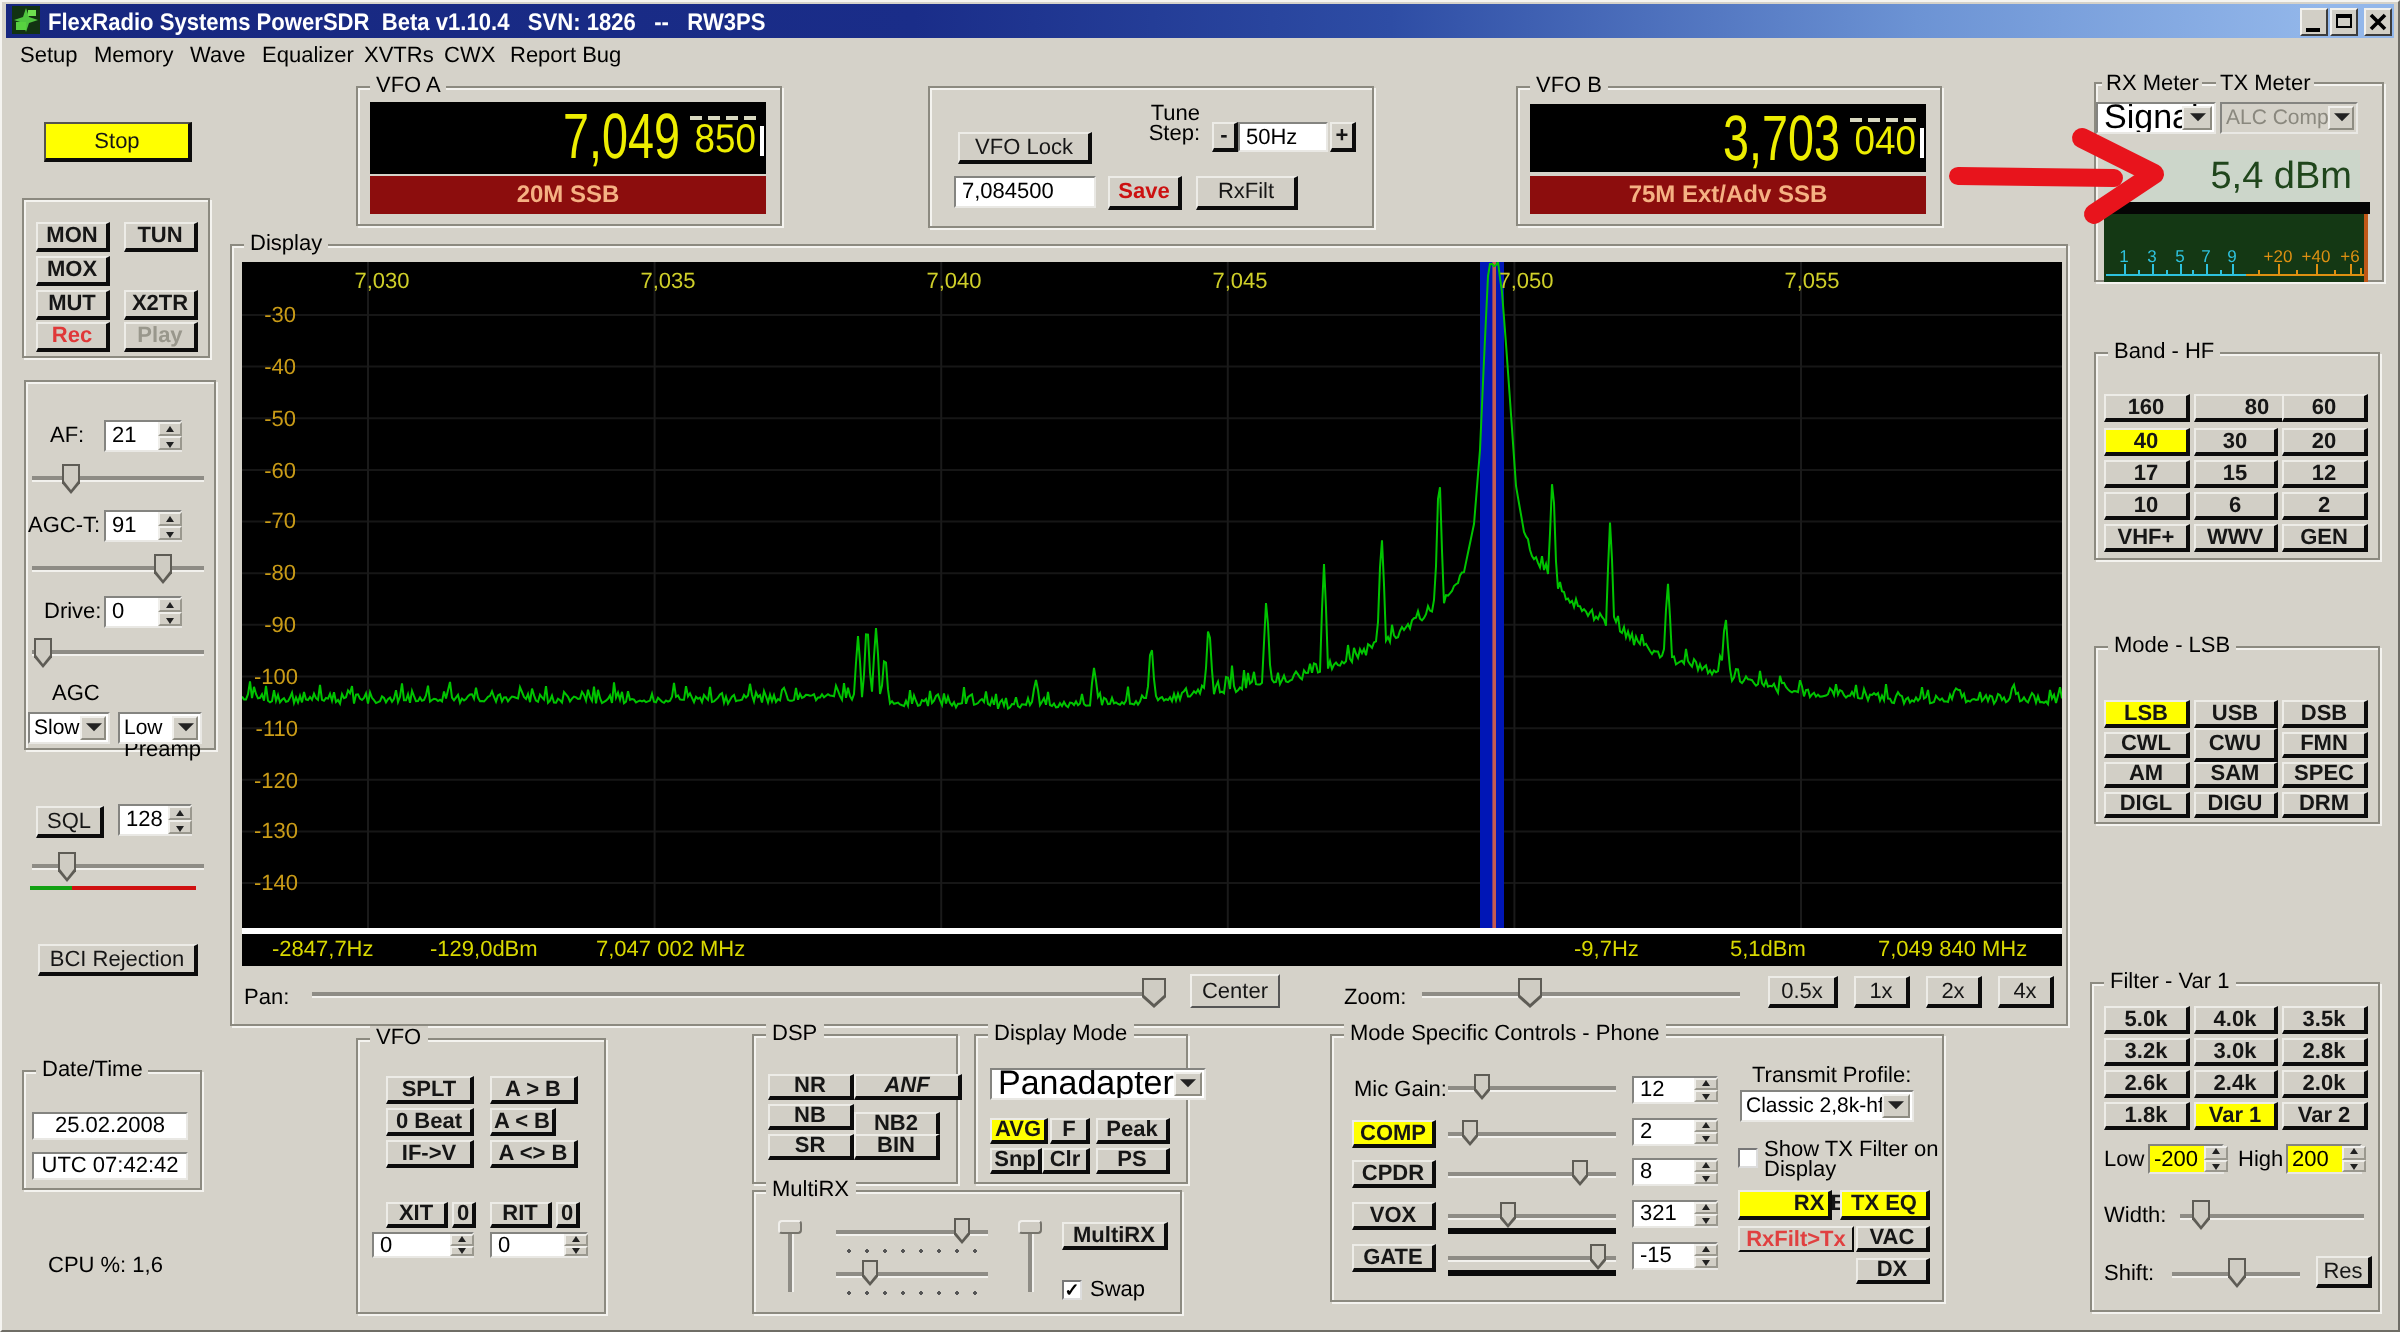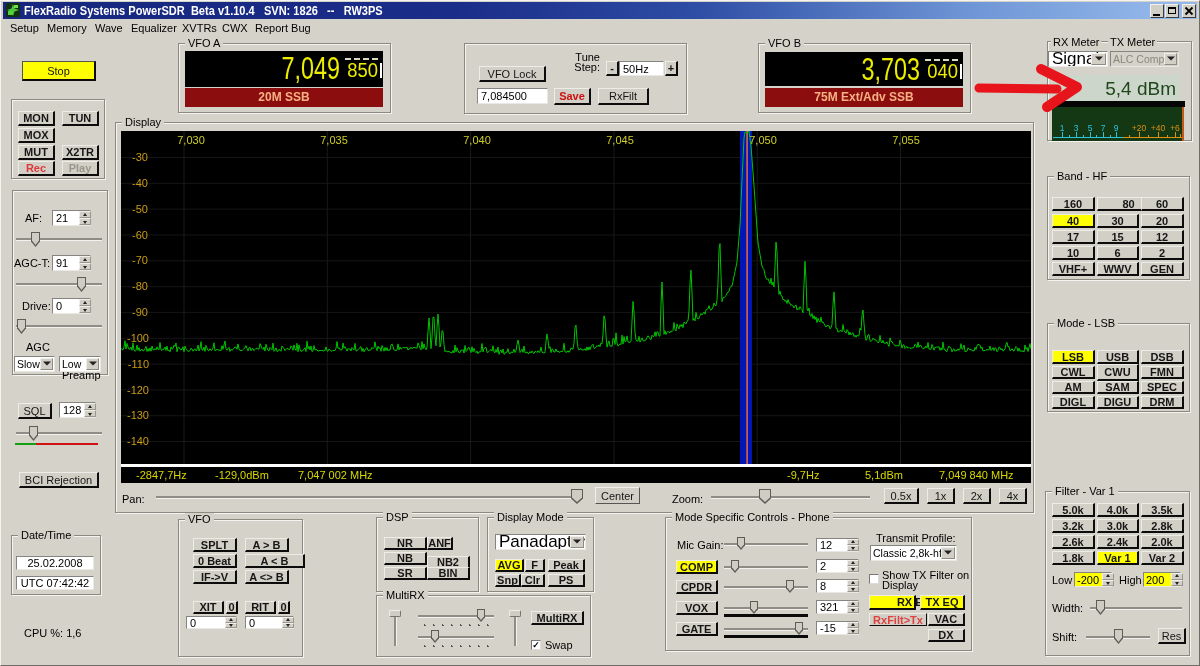--- a/index.html
+++ b/index.html
@@ -276,21 +276,21 @@
 <div class="btn" style="left:927px;top:488px;width:28px;height:16px;font-weight:normal;">1x</div>
 <div class="btn" style="left:963px;top:488px;width:28px;height:16px;font-weight:normal;">2x</div>
 <div class="btn" style="left:999px;top:488px;width:28px;height:16px;font-weight:normal;">4x</div>
 
 <div class="grp" style="left:178px;top:519px;width:125px;height:138px;">
     <span class="lbl">VFO</span>
   </div>
 <div class="btn" style="left:193px;top:538px;width:44px;height:14px;">SPLT</div>
 <div class="btn" style="left:245px;top:538px;width:44px;height:14px;">A &gt; B</div>
 <div class="btn" style="left:193px;top:554px;width:44px;height:14px;">0 Beat</div>
-<div class="btn" style="left:245px;top:554px;width:60px;height:14px;">A &lt; B</div>
+<div class="btn" style="left:245px;top:554px;width:33px;height:14px;">A &lt; B</div>
 <div class="btn" style="left:193px;top:570px;width:44px;height:14px;">IF-&gt;V</div>
 <div class="btn" style="left:245px;top:570px;width:44px;height:14px;">A &lt;&gt; B</div>
 <div class="btn" style="left:193px;top:601px;width:31px;height:13px;">XIT</div>
 <div class="btn" style="left:226px;top:601px;width:12px;height:13px;">0</div>
 <div class="btn" style="left:245px;top:601px;width:31px;height:13px;">RIT</div>
 <div class="btn" style="left:278px;top:601px;width:12px;height:13px;">0</div>
 <div class="txt" style="left:186px;top:616px;width:51px;height:13px;">0</div>
 <div class="spinbtns" style="left:225px;top:617px;height:11px;">
     <span class="sb up"></span>
     <span class="sb dn"></span>
@@ -298,21 +298,21 @@
 <div class="txt" style="left:245px;top:616px;width:49px;height:13px;">0</div>
 <div class="spinbtns" style="left:282px;top:617px;height:11px;">
     <span class="sb up"></span>
     <span class="sb dn"></span>
   </div>
 
 <div class="grp" style="left:376px;top:517px;width:103px;height:75px;">
     <span class="lbl">DSP</span>
   </div>
 <div class="btn" style="left:384px;top:537px;width:43px;height:13px;">NR</div>
-<div class="btn" style="left:427px;top:537px;width:26px;height:13px;">ANF</div>
+<div class="btn" style="left:427px;top:537px;width:54px;height:13px;font-style:italic;">ANF</div>
 <div class="btn" style="left:384px;top:552px;width:43px;height:13px;">NB</div>
 <div class="btn" style="left:427px;top:556px;width:43px;height:13px;">NB2</div>
 <div class="btn" style="left:384px;top:567px;width:43px;height:13px;">SR</div>
 <div class="btn" style="left:427px;top:567px;width:43px;height:13px;">BIN</div>
 
 <div class="grp" style="left:376px;top:595px;width:215px;height:62px;">
     <span class="lbl">MultiRX</span>
   </div>
 <div class="vgroove" style="left:394px;top:612px;height:34px;"></div>
 <div class="vcap" style="left:389px;top:610px;width:12px;height:7px;"></div>
@@ -324,21 +324,21 @@
 <div class="abs" style="left:420px;top:645px;width:74px;height:3px;background-image:radial-gradient(circle,#555 1px,transparent 1px);background-size:9px 3px;"></div>
 <div class="vgroove" style="left:514px;top:612px;height:34px;"></div>
 <div class="vcap" style="left:509px;top:610px;width:12px;height:7px;"></div>
 <div class="btn" style="left:531px;top:611px;width:53px;height:14px;">MultiRX</div>
 <div class="chk" style="left:531px;top:640px;">✓</div>
 <div class="sml" style="left:545px;top:639px;">Swap</div>
 
 <div class="grp" style="left:487px;top:517px;width:107px;height:75px;">
     <span class="lbl">Display Mode</span>
   </div>
-<div class="combo" style="left:495px;top:534px;width:91px;height:16px;">Panadapter<span class="cbtn" style="width:14px;"></span></div>
+<div class="combo" style="left:495px;top:534px;width:108px;height:16px;">Panadapter<span class="cbtn" style="width:14px;"></span></div>
 <div class="btn yel" style="left:495px;top:559px;width:29px;height:13px;">AVG</div>
 <div class="btn" style="left:525px;top:559px;width:20px;height:13px;">F</div>
 <div class="btn" style="left:548px;top:559px;width:37px;height:13px;">Peak</div>
 <div class="btn" style="left:495px;top:574px;width:26px;height:13px;">Snp</div>
 <div class="btn" style="left:521px;top:574px;width:24px;height:13px;">Clr</div>
 <div class="btn" style="left:548px;top:574px;width:37px;height:13px;">PS</div>
 
 <div class="grp" style="left:665px;top:517px;width:307px;height:134px;">
     <span class="lbl">Mode Specific Controls - Phone</span>
   </div>

